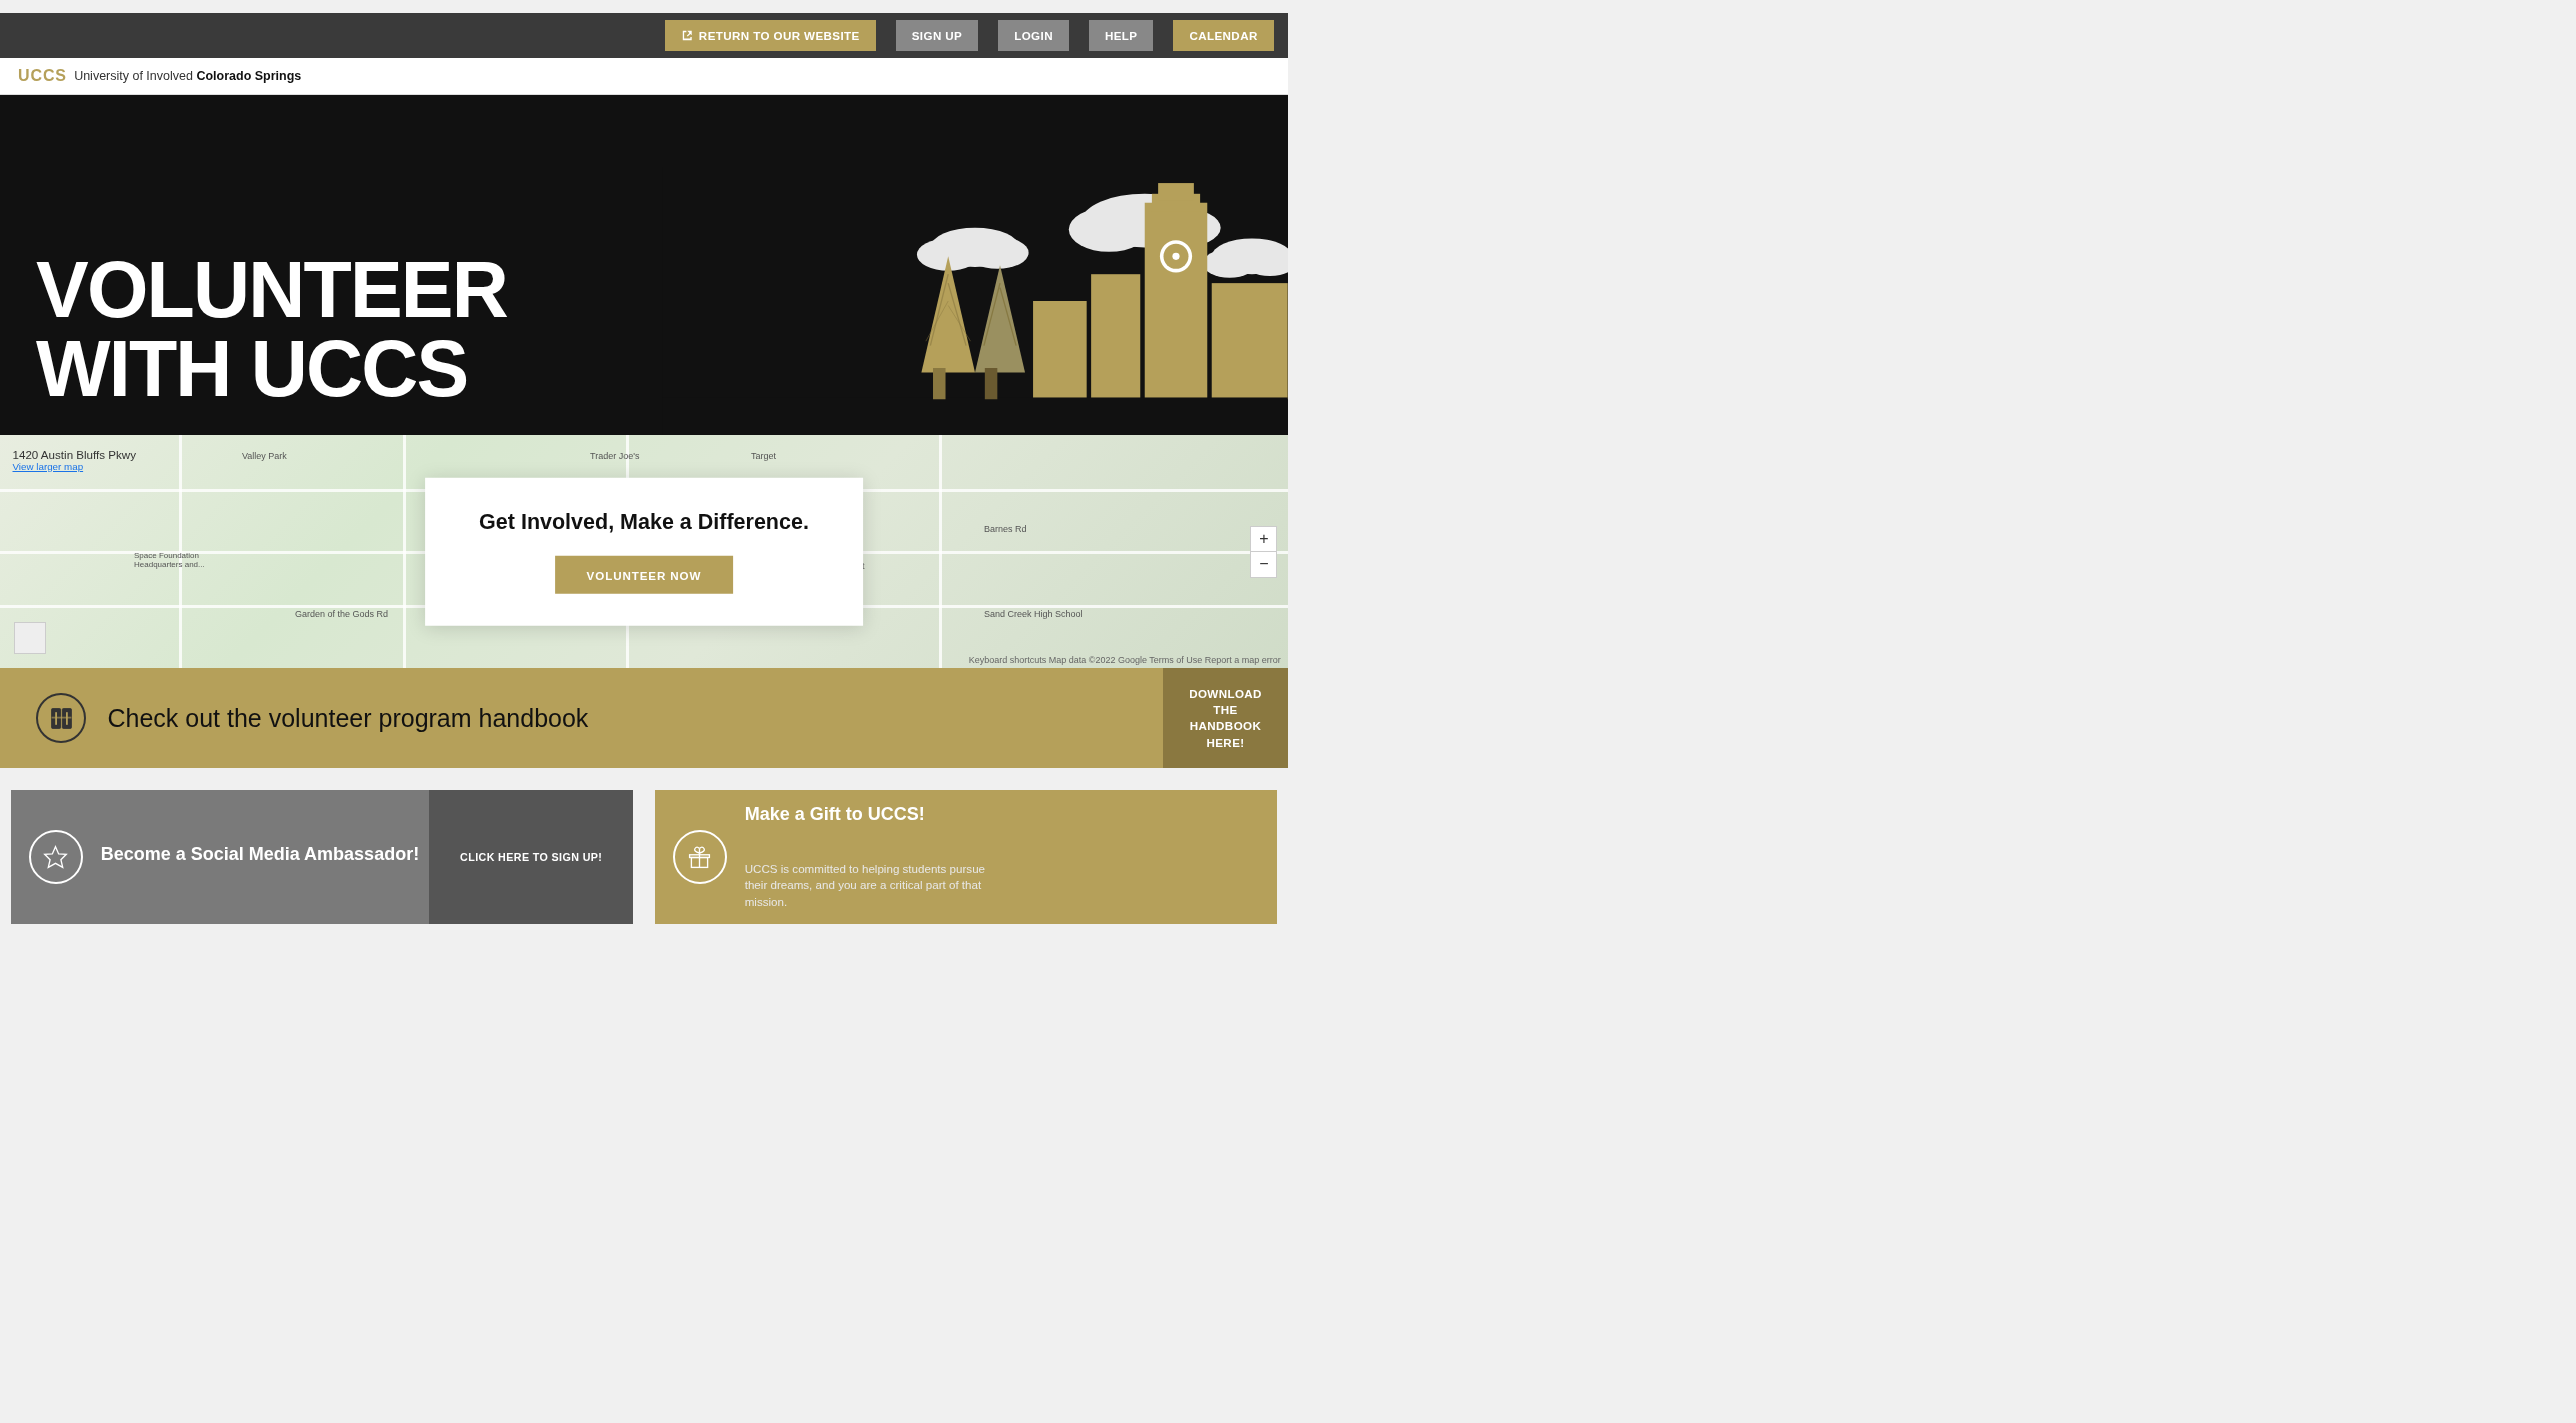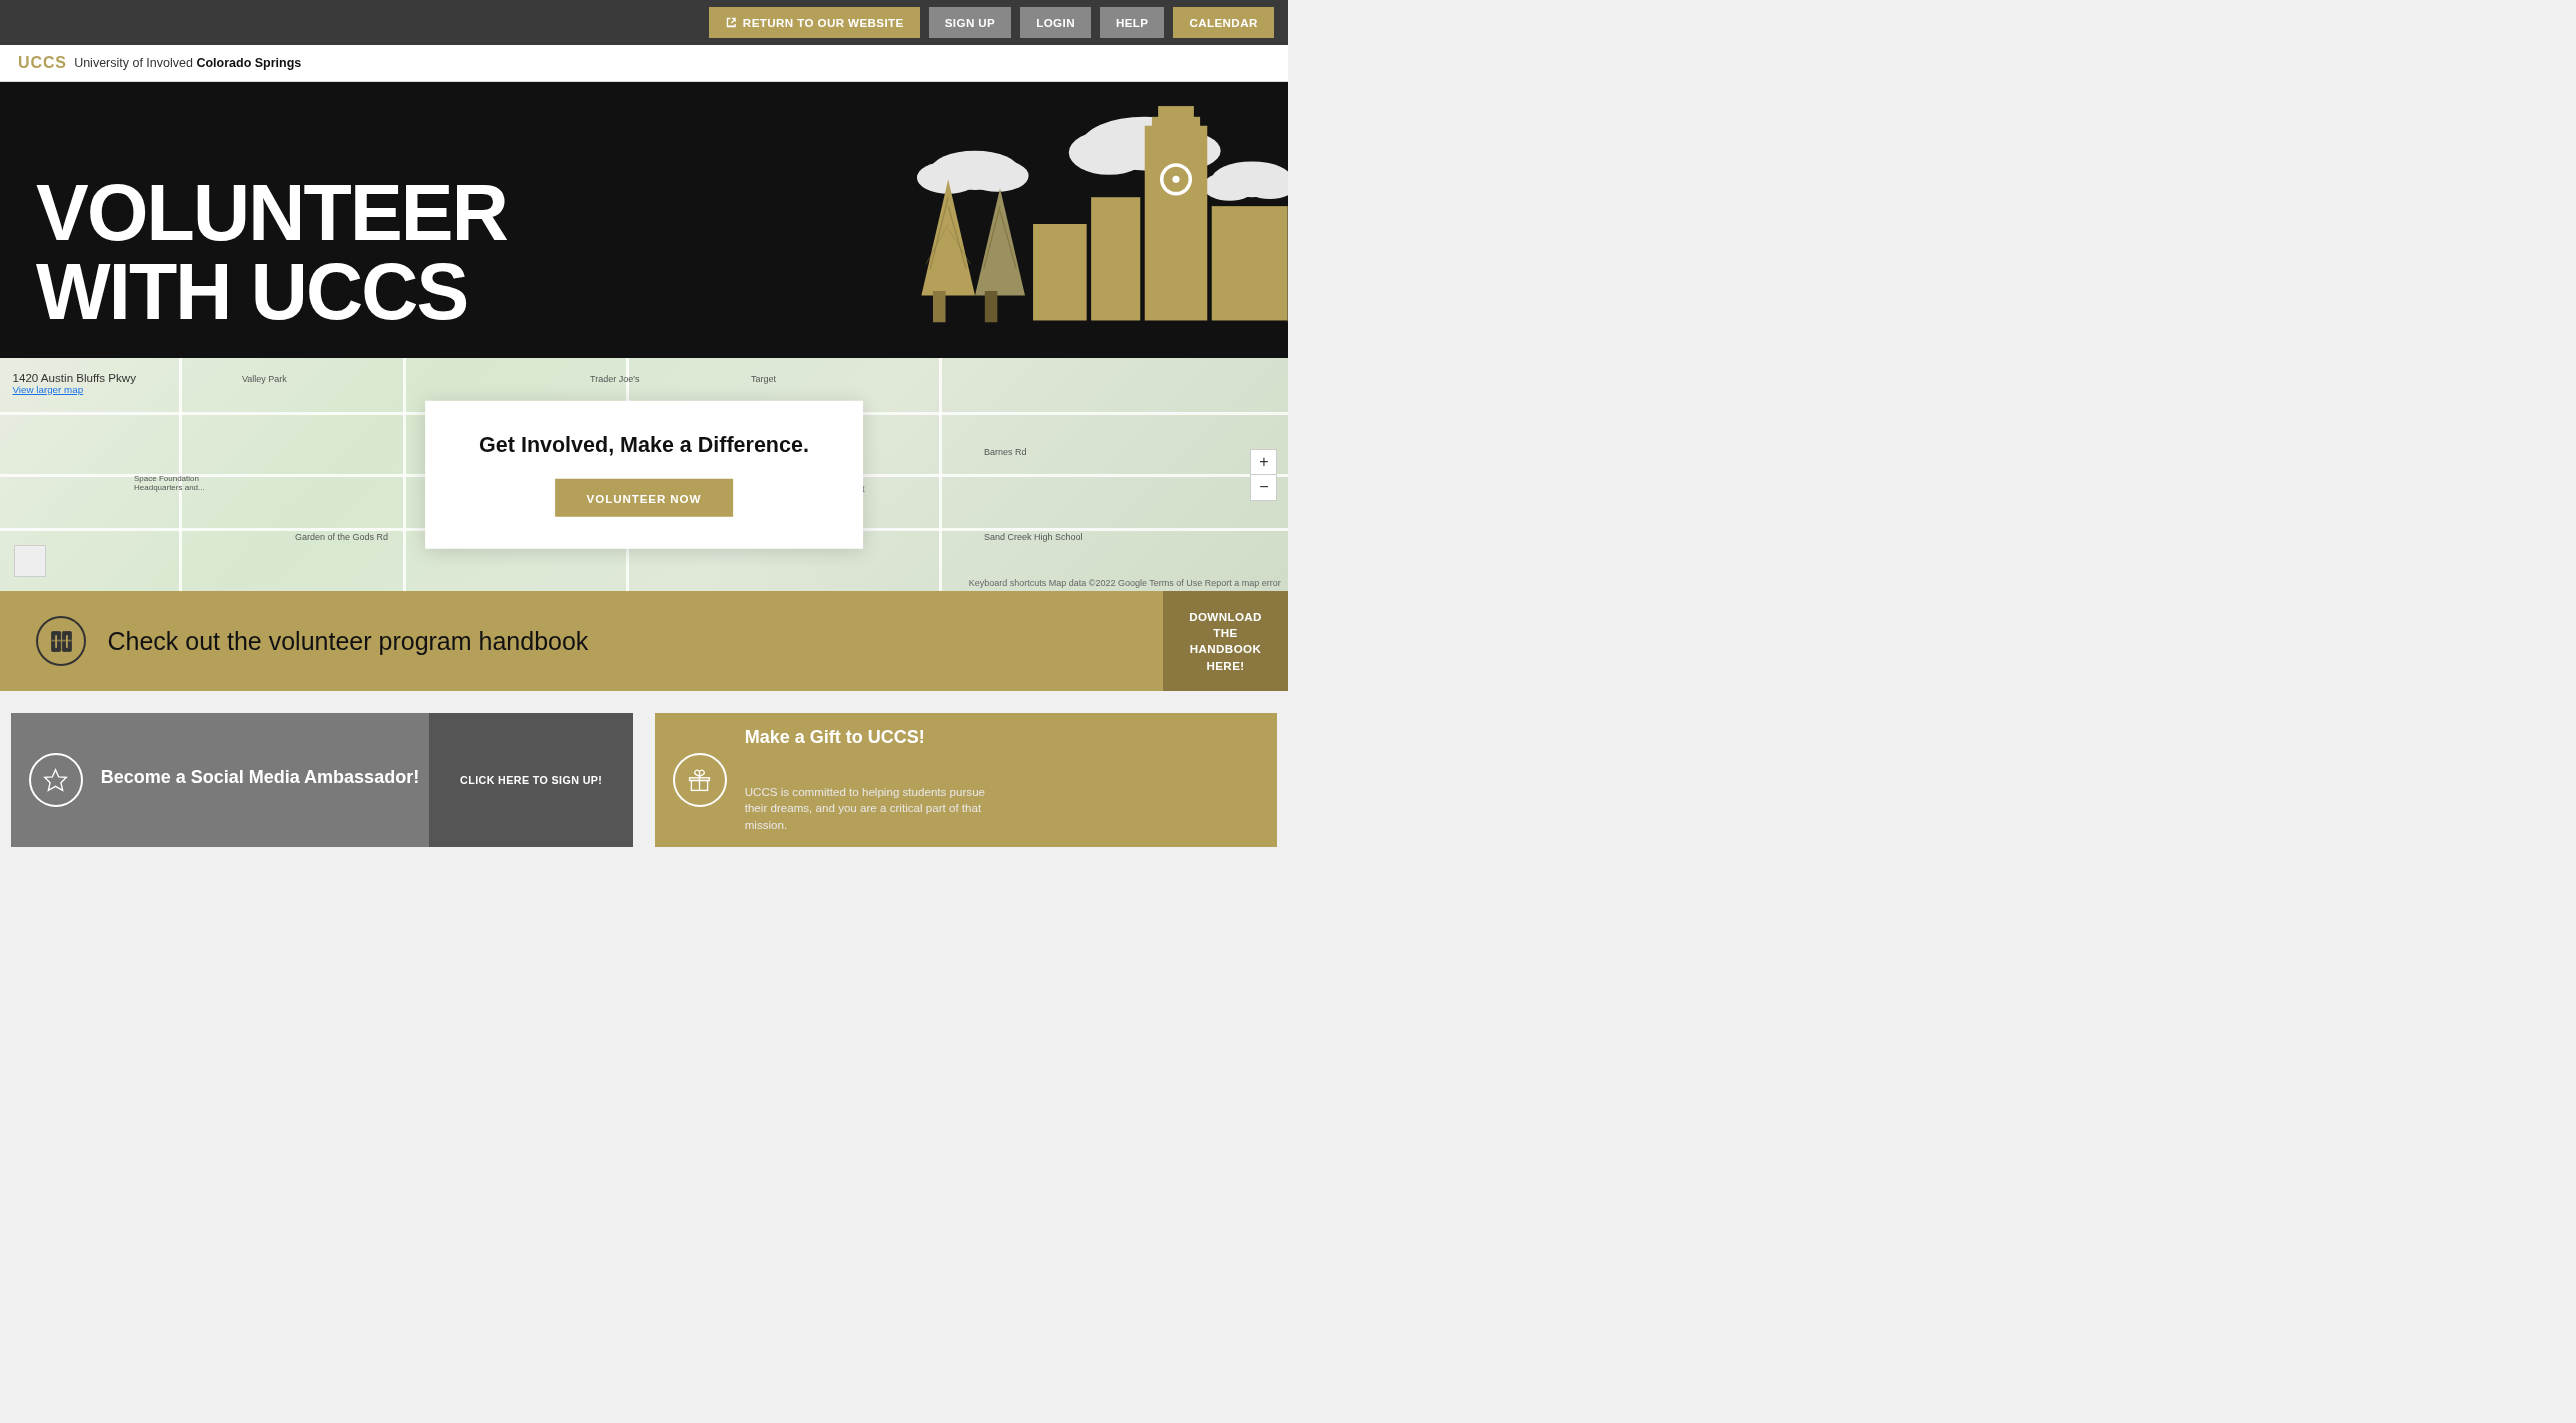--- a/index.html
+++ b/index.html
@@ -5,21 +5,22 @@
     * { margin: 0; padding: 0; box-sizing: border-box; }
     body { font-family: Arial, sans-serif; background: #f0f0f0; width: 1288px; }
 
     
     .top-nav {
       background: #3a3a3a;
       display: flex;
       justify-content: flex-end;
       align-items: center;
       padding: 7.2px 14.3px;
-      gap: 9px;
+      gap: 20px;
+      margin-top: 13px;
     }
     .top-nav-btn {
       background: #b5a05a;
       color: #fff;
       border: none;
       padding: 9px 16px;
       font-size: 11.6px;
       font-weight: bold;
       letter-spacing: 0.4px;
       cursor: pointer;
@@ -53,21 +54,21 @@
       font-weight: bold;
       color: #b5a05a;
       margin-right: 7.2px;
       letter-spacing: 0.9px;
     }
 
     
     .hero {
       background: #111;
       position: relative;
-      height: 276px;
+      height: 340px;
       overflow: hidden;
       display: flex;
       align-items: flex-end;
     }
     .hero-text {
       position: absolute;
       left: 36px;
       bottom: 27px;
       z-index: 2;
     }

